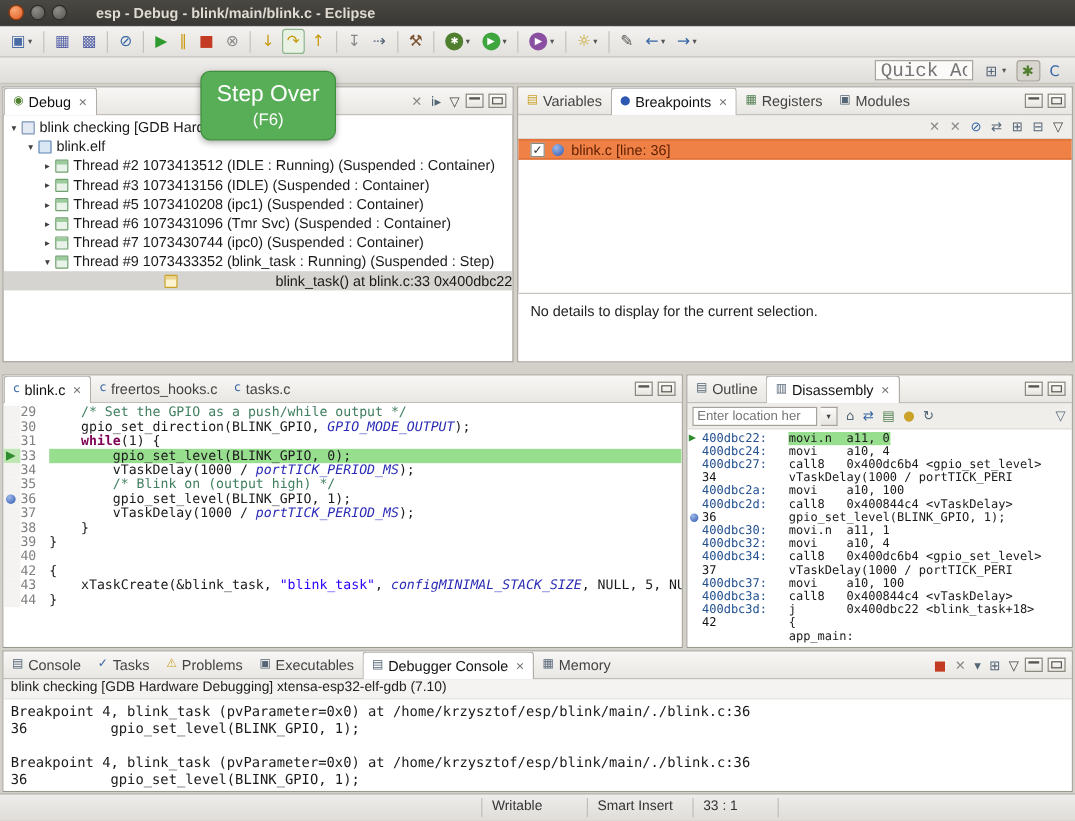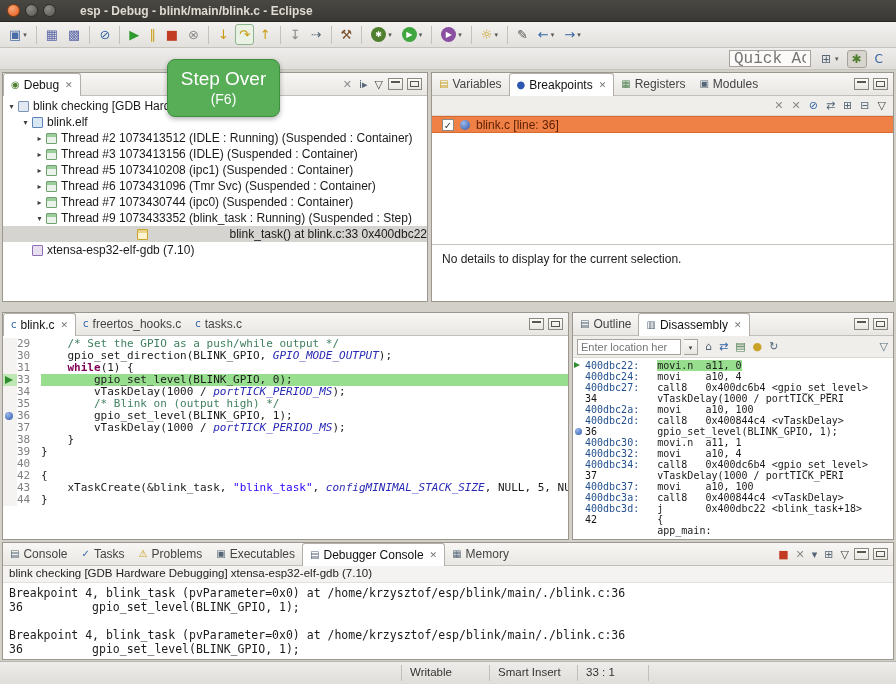--- a/index.html
+++ b/index.html
@@ -299,25 +299,20 @@
         </div>
         <div class="trow" style="padding-left: 31px;">
           <span class="texp">▾</span>
           <span class="tic ic-thread"></span>
           <span class="tlabel">Thread #9 1073433352 (blink_task : Running) (Suspended : Step)</span>
         </div>
         <div class="trow sel" style="padding-left: 45px;">
           <span class="texp"></span>
           <span class="tic ic-stackframe"></span>
           <span class="tlabel">blink_task() at blink.c:33 0x400dbc22</span>
-        </div>
-        <div class="trow" style="padding-left: 17px;">
-          <span class="texp"></span>
-          <span class="tic ic-gdb"></span>
-          <span class="tlabel">xtensa-esp32-elf-gdb (7.10)</span>
         </div>
       </div>
   </div>
 
   <div class="panel" id="vars-panel" style="left:431px;top:72px;width:463px;height:230px;">
     <div class="phead">
       <div class="tabs">
           <div class="tab">
             <span class="tab-ic" style="color: rgb(201, 162, 39);">▤</span>
             <span class="tab-lb">Variables</span>

